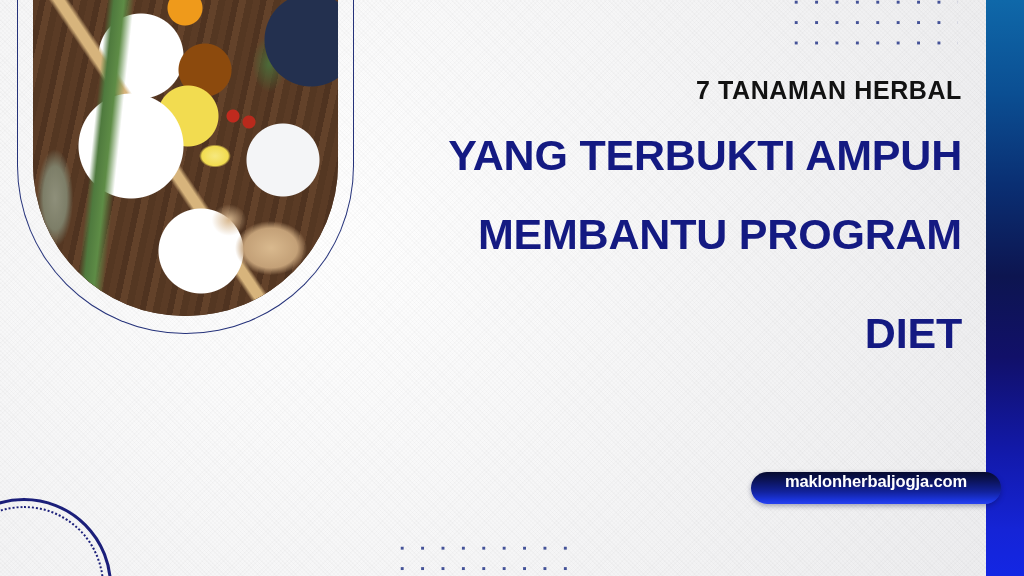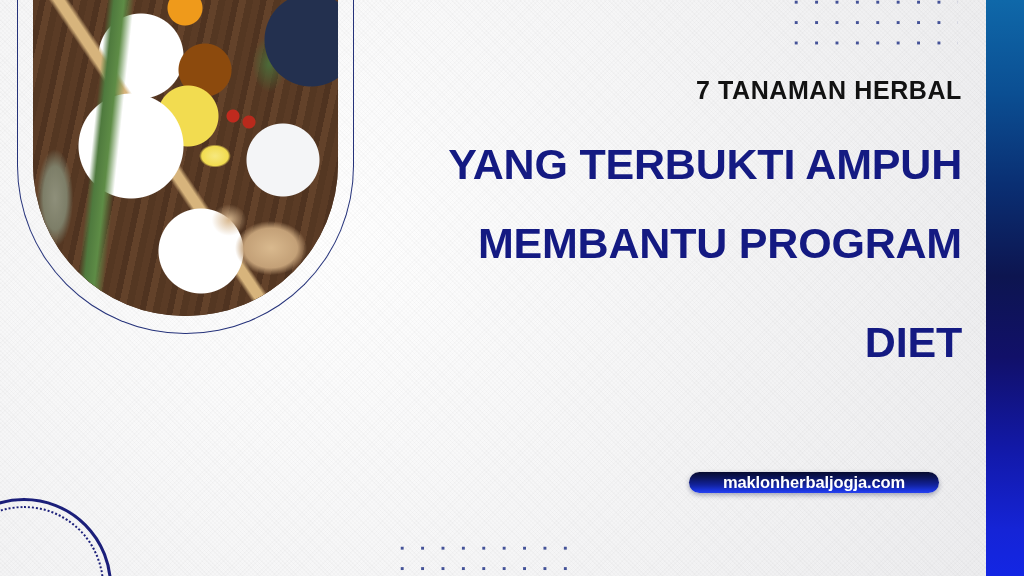--- a/index.html
+++ b/index.html
@@ -158,33 +158,33 @@
     line-height:1;
   }
   .headline{
     font-weight:bold;
     color:#141a82;
     font-size:43px;
     line-height:1;
     letter-spacing:-.2px;
     white-space:nowrap;
   }
-  #h1{ margin-top:40px; }
+  #h1{ margin-top:31px; }
   #h2{ margin-top:36px; }
   #h3{ margin-top:56px; }
 
   
   #url-button{
     position:absolute;
-    left:689px; top:472px;
-    width:250px; height:21px;
+    left:751px; top:472px;
+    width:250px; height:32px;
     border-radius:20px;
     background:linear-gradient(180deg,#060a2e 0%, #0b1357 26%, #12229c 62%, #1b35de 88%, #2742ef 100%);
     box-shadow:0 2px 5px rgba(10,15,60,.35);
-    display:flex; align-items:center; justify-content:center;
+    display:flex; align-items:flex-start; justify-content:center;
     cursor:pointer;
   }
   #url-label{
     color:#ffffff;
     font-size:16.5px;
     font-weight:bold;
     letter-spacing:-.1px;
   }
 </style>
 </head>

